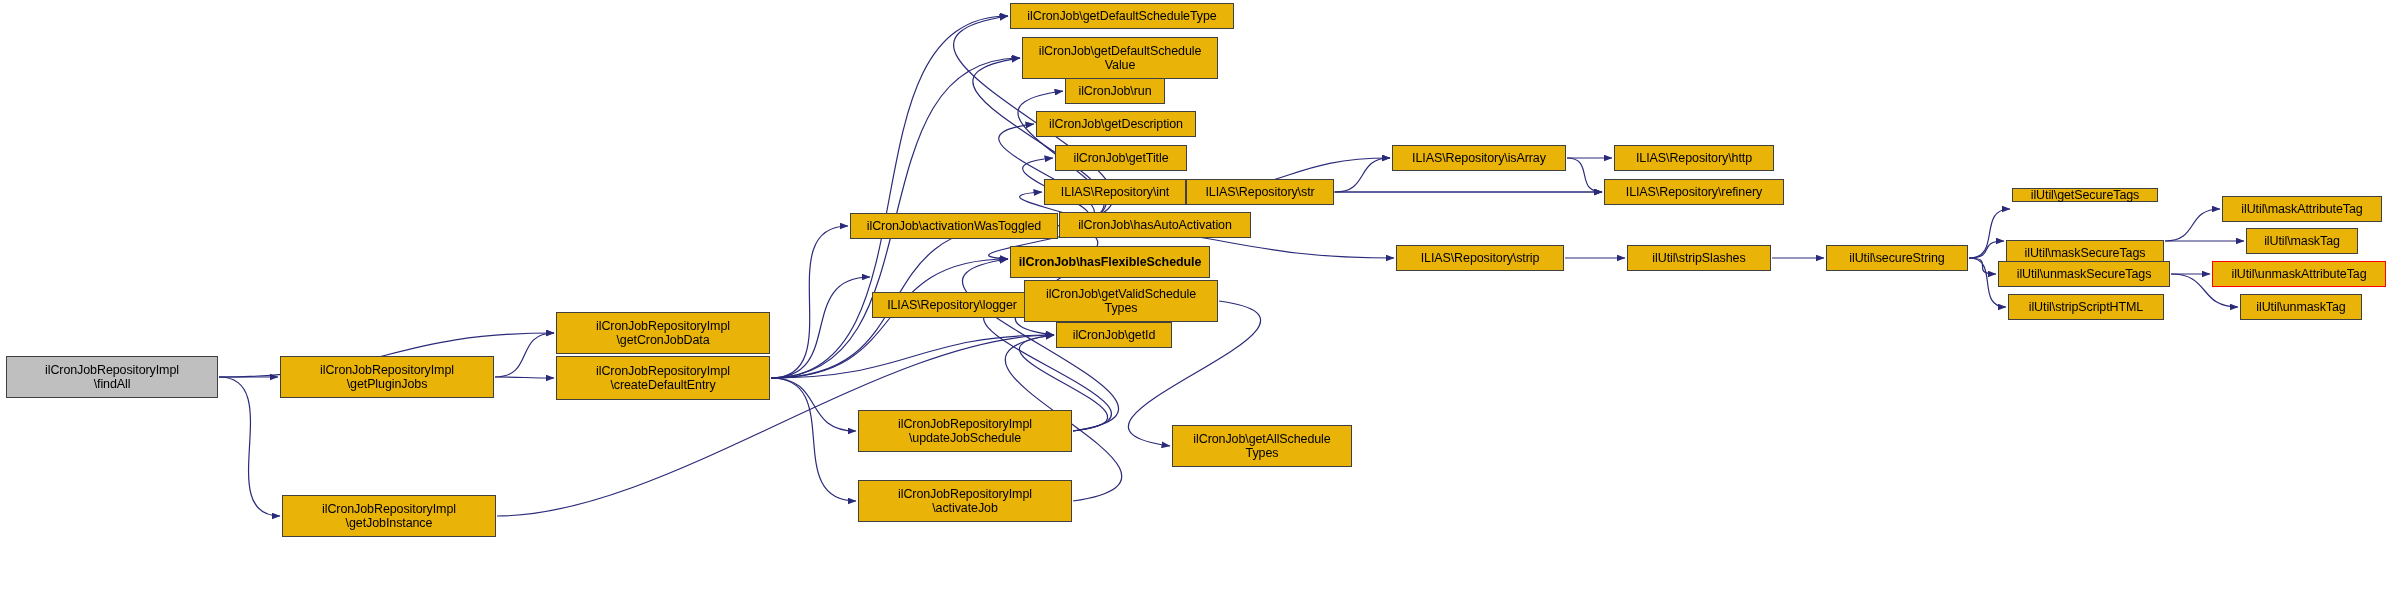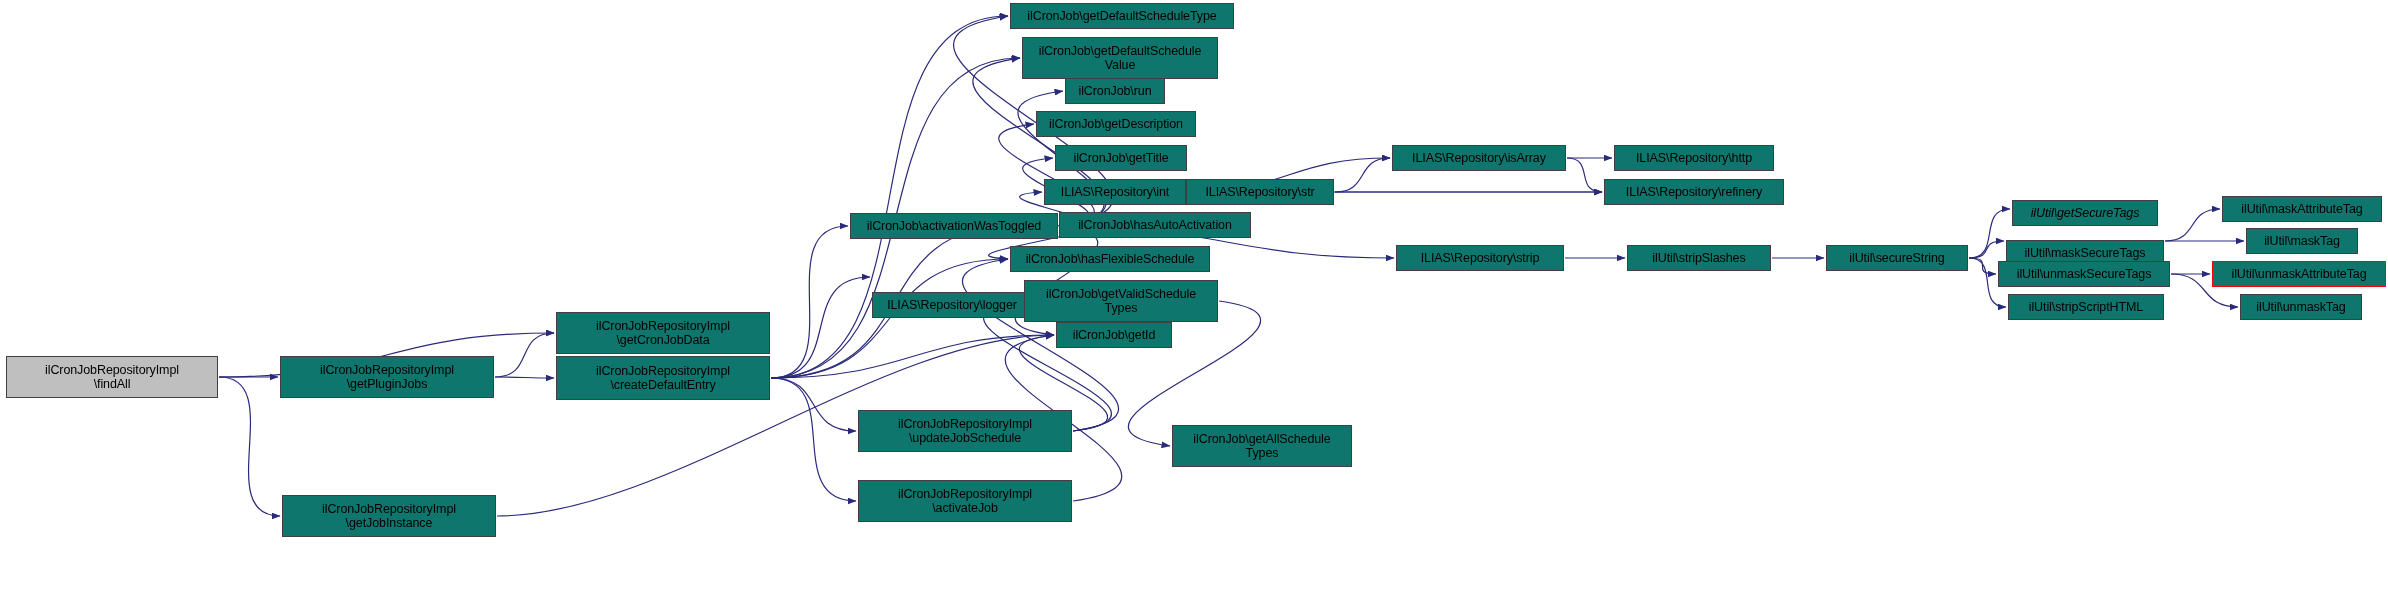--- a/index.html
+++ b/index.html
@@ -24,21 +24,21 @@
     height: 592px;
     pointer-events: none;
   }
   .node {
     position: absolute;
     box-sizing: border-box;
     display: flex;
     align-items: center;
     justify-content: center;
     text-align: center;
-    background: #0f766e;
+    background: #eab308;
     border: 1px solid #404040;
     color: #000000;
     font-size: 12.5px;
     line-height: 14px;
     letter-spacing: -0.1px;
     white-space: pre-line;
     padding: 1px 4px;
     z-index: 5;
   }
   .node.root {
@@ -133,34 +133,34 @@
       <div class="node" style="left: 858px; top: 480px; width: 214px; height: 42px;"><span class="node-label">ilCronJobRepositoryImpl
 \activateJob</span></div>
       <div class="node" style="left: 1010px; top: 3px; width: 224px; height: 26px;"><span class="node-label">ilCronJob\getDefaultScheduleType</span></div>
       <div class="node" style="left: 1022px; top: 37px; width: 196px; height: 42px;"><span class="node-label">ilCronJob\getDefaultSchedule
 Value</span></div>
       <div class="node" style="left: 1065px; top: 78px; width: 100px; height: 26px;"><span class="node-label">ilCronJob\run</span></div>
       <div class="node" style="left: 1036px; top: 111px; width: 160px; height: 26px;"><span class="node-label">ilCronJob\getDescription</span></div>
       <div class="node" style="left: 1055px; top: 145px; width: 132px; height: 26px;"><span class="node-label">ilCronJob\getTitle</span></div>
       <div class="node" style="left: 1044px; top: 179px; width: 142px; height: 26px;"><span class="node-label">ILIAS\Repository\int</span></div>
       <div class="node" style="left: 1020px; top: 212px; width: 192px; height: 26px; margin-left: 39px;"><span class="node-label">ilCronJob\hasAutoActivation</span></div>
-      <div class="node" style="left: 1010px; top: 246px; width: 200px; height: 26px;"><span class="node-label">ilCronJob\hasFlexibleSchedule</span></div>
+      <div class="node" style="left: 1010px; top: 246px; width: 200px; height: 32px; font-weight: bold;"><span class="node-label">ilCronJob\hasFlexibleSchedule</span></div>
       <div class="node" style="left: 1024px; top: 280px; width: 194px; height: 42px;"><span class="node-label">ilCronJob\getValidSchedule
 Types</span></div>
       <div class="node" style="left: 1056px; top: 322px; width: 116px; height: 26px;"><span class="node-label">ilCronJob\getId</span></div>
       <div class="node" style="left: 1172px; top: 425px; width: 180px; height: 42px;"><span class="node-label">ilCronJob\getAllSchedule
 Types</span></div>
       <div class="node" style="left: 1392px; top: 145px; width: 174px; height: 26px;"><span class="node-label">ILIAS\Repository\isArray</span></div>
       <div class="node" style="left: 1614px; top: 145px; width: 160px; height: 26px;"><span class="node-label">ILIAS\Repository\http</span></div>
       <div class="node" style="left: 1186px; top: 179px; width: 148px; height: 26px;"><span class="node-label">ILIAS\Repository\str</span></div>
       <div class="node" style="left: 1604px; top: 179px; width: 180px; height: 26px;"><span class="node-label">ILIAS\Repository\refinery</span></div>
       <div class="node" style="left: 1396px; top: 245px; width: 168px; height: 26px;"><span class="node-label">ILIAS\Repository\strip</span></div>
       <div class="node" style="left: 1627px; top: 245px; width: 144px; height: 26px;"><span class="node-label">ilUtil\stripSlashes</span></div>
       <div class="node" style="left: 1826px; top: 245px; width: 142px; height: 26px;"><span class="node-label">ilUtil\secureString</span></div>
-      <div class="node" style="left: 2012px; top: 200px; width: 146px; height: 26px; font-style: italic;"><span class="node-label">ilUtil\getSecureTags</span></div>
+      <div class="node" style="left: 2012px; top: 188px; width: 146px; height: 14px;"><span class="node-label">ilUtil\getSecureTags</span></div>
       <div class="node" style="left: 2006px; top: 240px; width: 158px; height: 26px;"><span class="node-label">ilUtil\maskSecureTags</span></div>
       <div class="node" style="left: 1998px; top: 261px; width: 172px; height: 26px;"><span class="node-label">ilUtil\unmaskSecureTags</span></div>
       <div class="node" style="left: 2008px; top: 294px; width: 156px; height: 26px;"><span class="node-label">ilUtil\stripScriptHTML</span></div>
       <div class="node" style="left: 2222px; top: 196px; width: 160px; height: 26px;"><span class="node-label">ilUtil\maskAttributeTag</span></div>
       <div class="node" style="left: 2246px; top: 228px; width: 112px; height: 26px;"><span class="node-label">ilUtil\maskTag</span></div>
       <div class="node highlight" style="left: 2212px; top: 261px; width: 174px; height: 26px;"><span class="node-label">ilUtil\unmaskAttributeTag</span></div>
       <div class="node" style="left: 2240px; top: 294px; width: 122px; height: 26px; justify-content: center;"><span class="node-label">ilUtil\unmaskTag</span></div>
     </div>
 </div>
 

